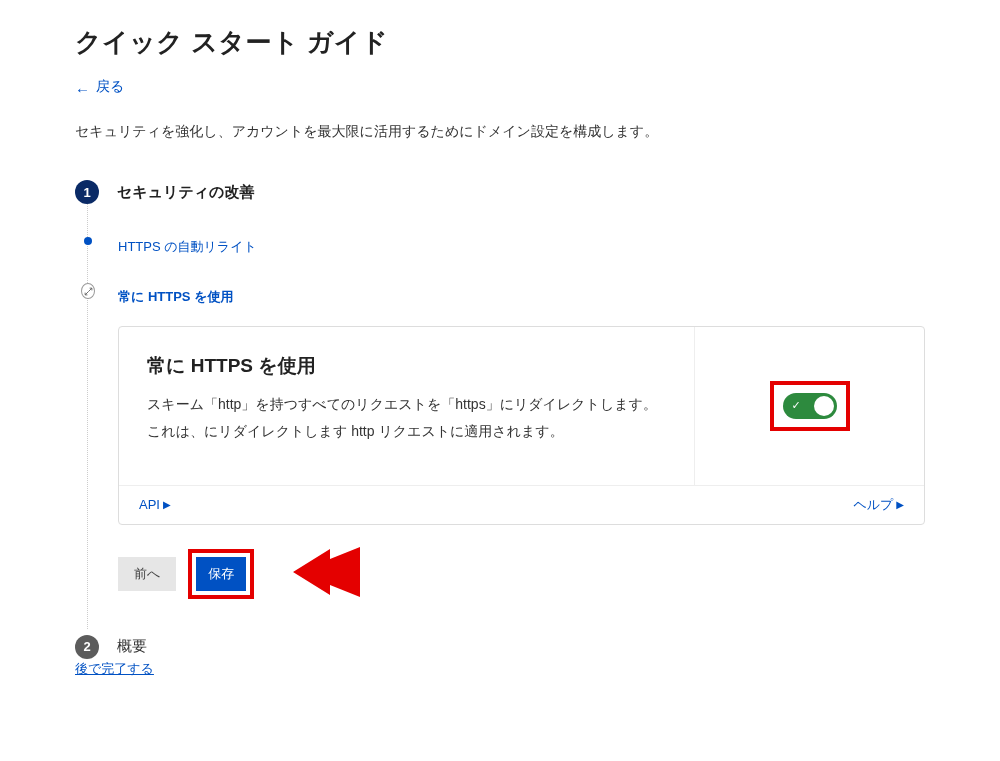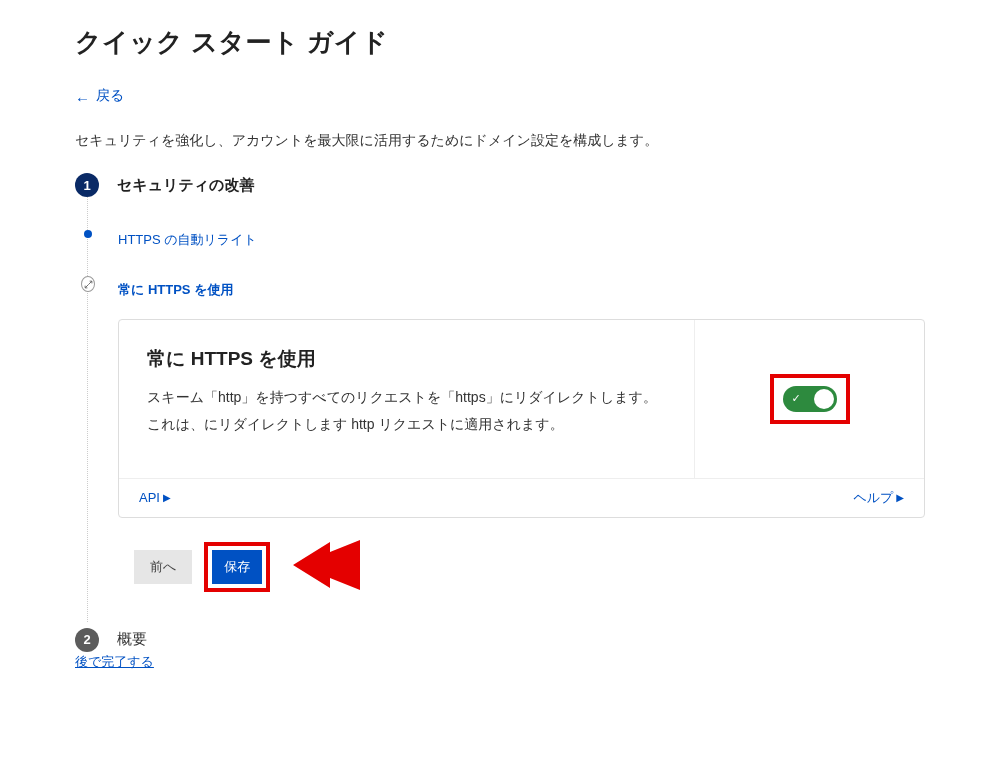--- a/index.html
+++ b/index.html
@@ -9,40 +9,40 @@
     }
     body {
       font-family: -apple-system, BlinkMacSystemFont, "Segoe UI", "Hiragino Sans", "Hiragino Kaku Gothic ProN", Meiryo, sans-serif;
       background: #fff;
       color: #222;
       padding: 25px 75px 40px 75px;
     }
     .page-title {
       font-size: 26px;
       font-weight: 700;
-      margin-bottom: 27px;
+      margin-bottom: 18px;
       letter-spacing: 0.5px;
     }
     .back-link {
       display: inline-flex;
       align-items: center;
       gap: 6px;
       color: #0051C3;
       font-size: 14px;
       text-decoration: none;
       cursor: pointer;
       margin-bottom: 24px;
     }
     .back-link .arrow {
       font-size: 15px;
     }
     .intro-text {
       font-size: 14px;
       color: #333;
-      margin-bottom: 22px;
+      margin-bottom: 38px;
       line-height: 1.6;
     }
     .steps {
       position: relative;
     }
     .step-row {
       display: flex;
       align-items: center;
       gap: 18px;
       position: relative;
@@ -210,21 +210,20 @@
       gap: 12px;
       position: relative;
     }
     .btn-prev {
       background: #e6e6e6;
       border: none;
       padding: 8px 16px;
       font-size: 13px;
       color: #444;
       cursor: pointer;
-      margin-left: 16px;
     }
     .save-highlight {
       border: 4px solid #E40000;
       padding: 4px;
       display: inline-flex;
     }
     .btn-save {
       background: #0051C3;
       color: #fff;
       border: none;

